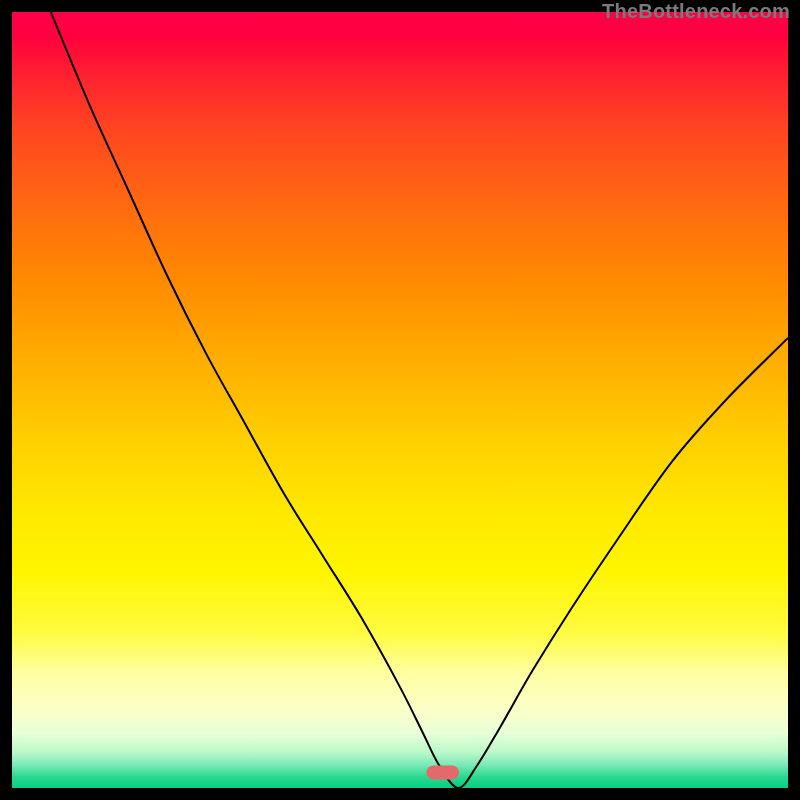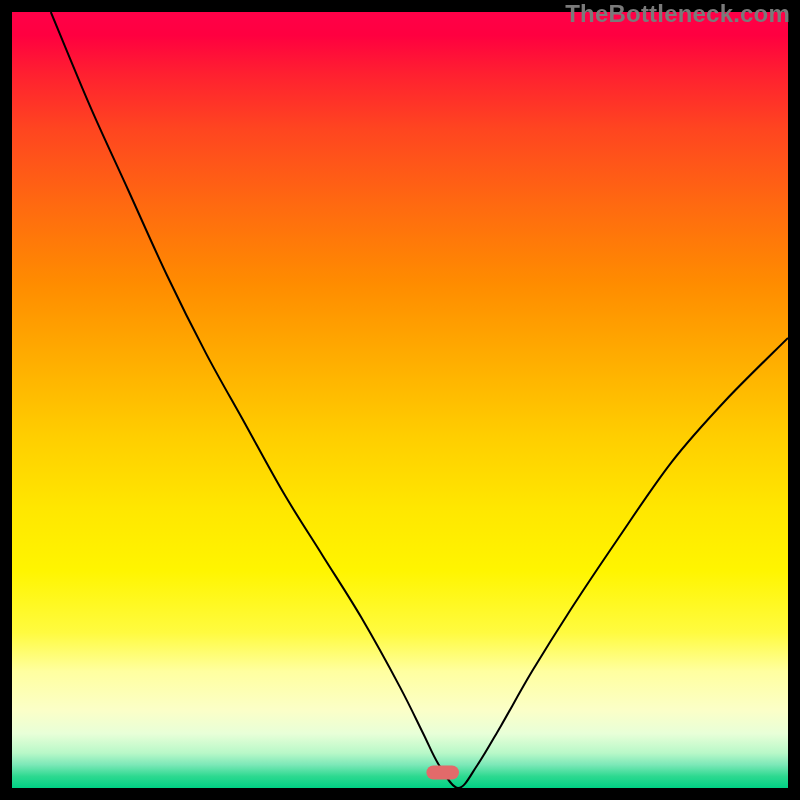--- a/index.html
+++ b/index.html
@@ -66,21 +66,21 @@
     position: absolute;
   }
   .marker rect {
     fill: #E26A6A;
   }
   .watermark {
     position: absolute;
     top: 0px;
     right: 10px;
     font-family: Arial, Helvetica, sans-serif;
-    font-size: 24px;
+    font-size: 20px;
     font-weight: 600;
     color: #7a7a7a;
     letter-spacing: 0.2px;
   }
 </style>
 </head>
 <body>
 <div class="frame">
 
   <div class="plot-area">

